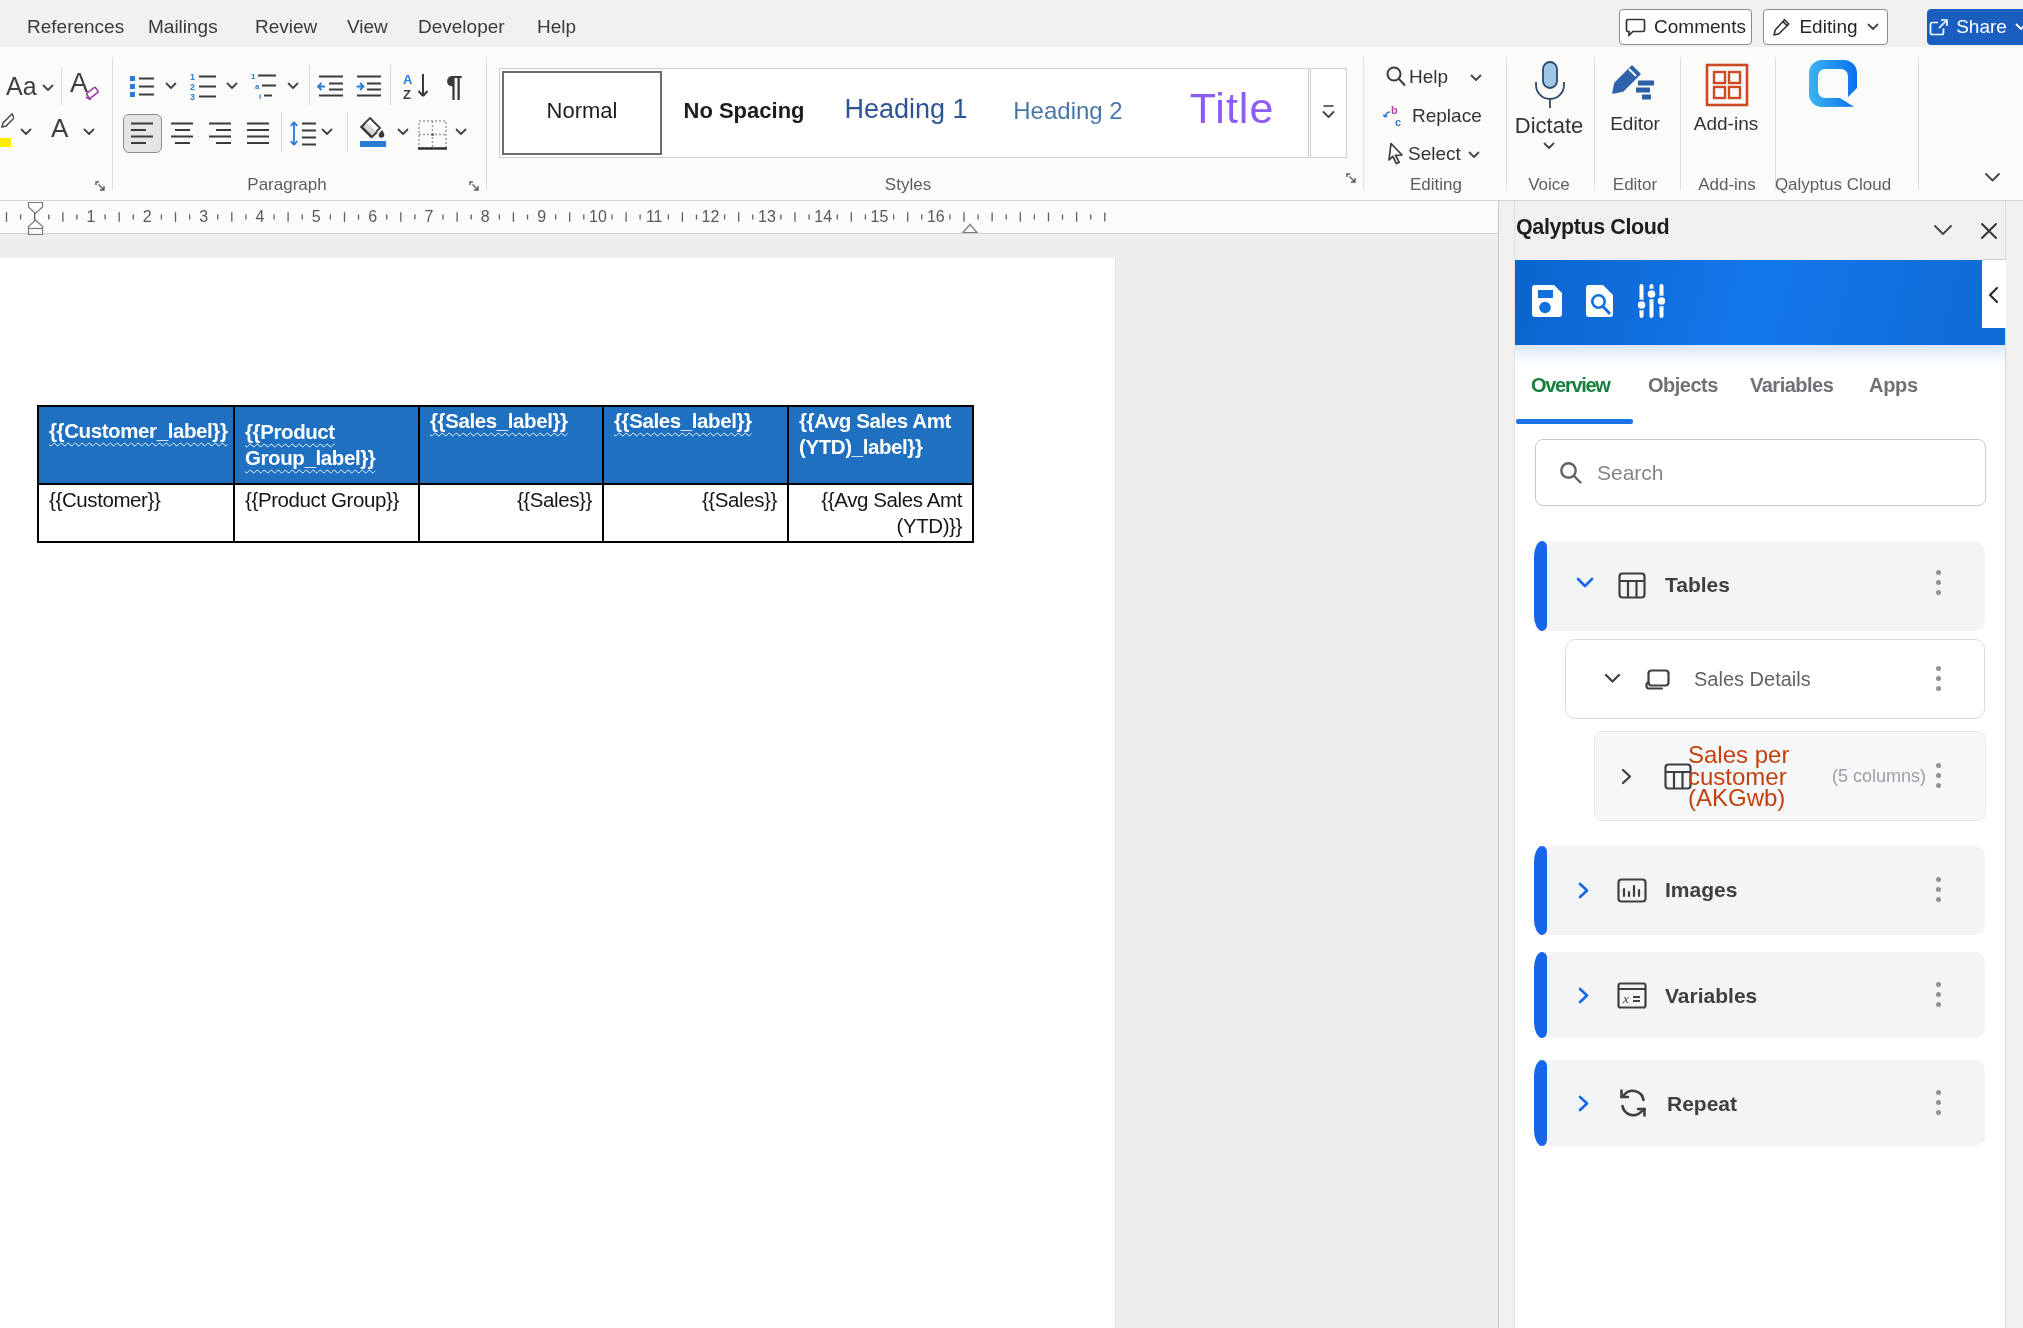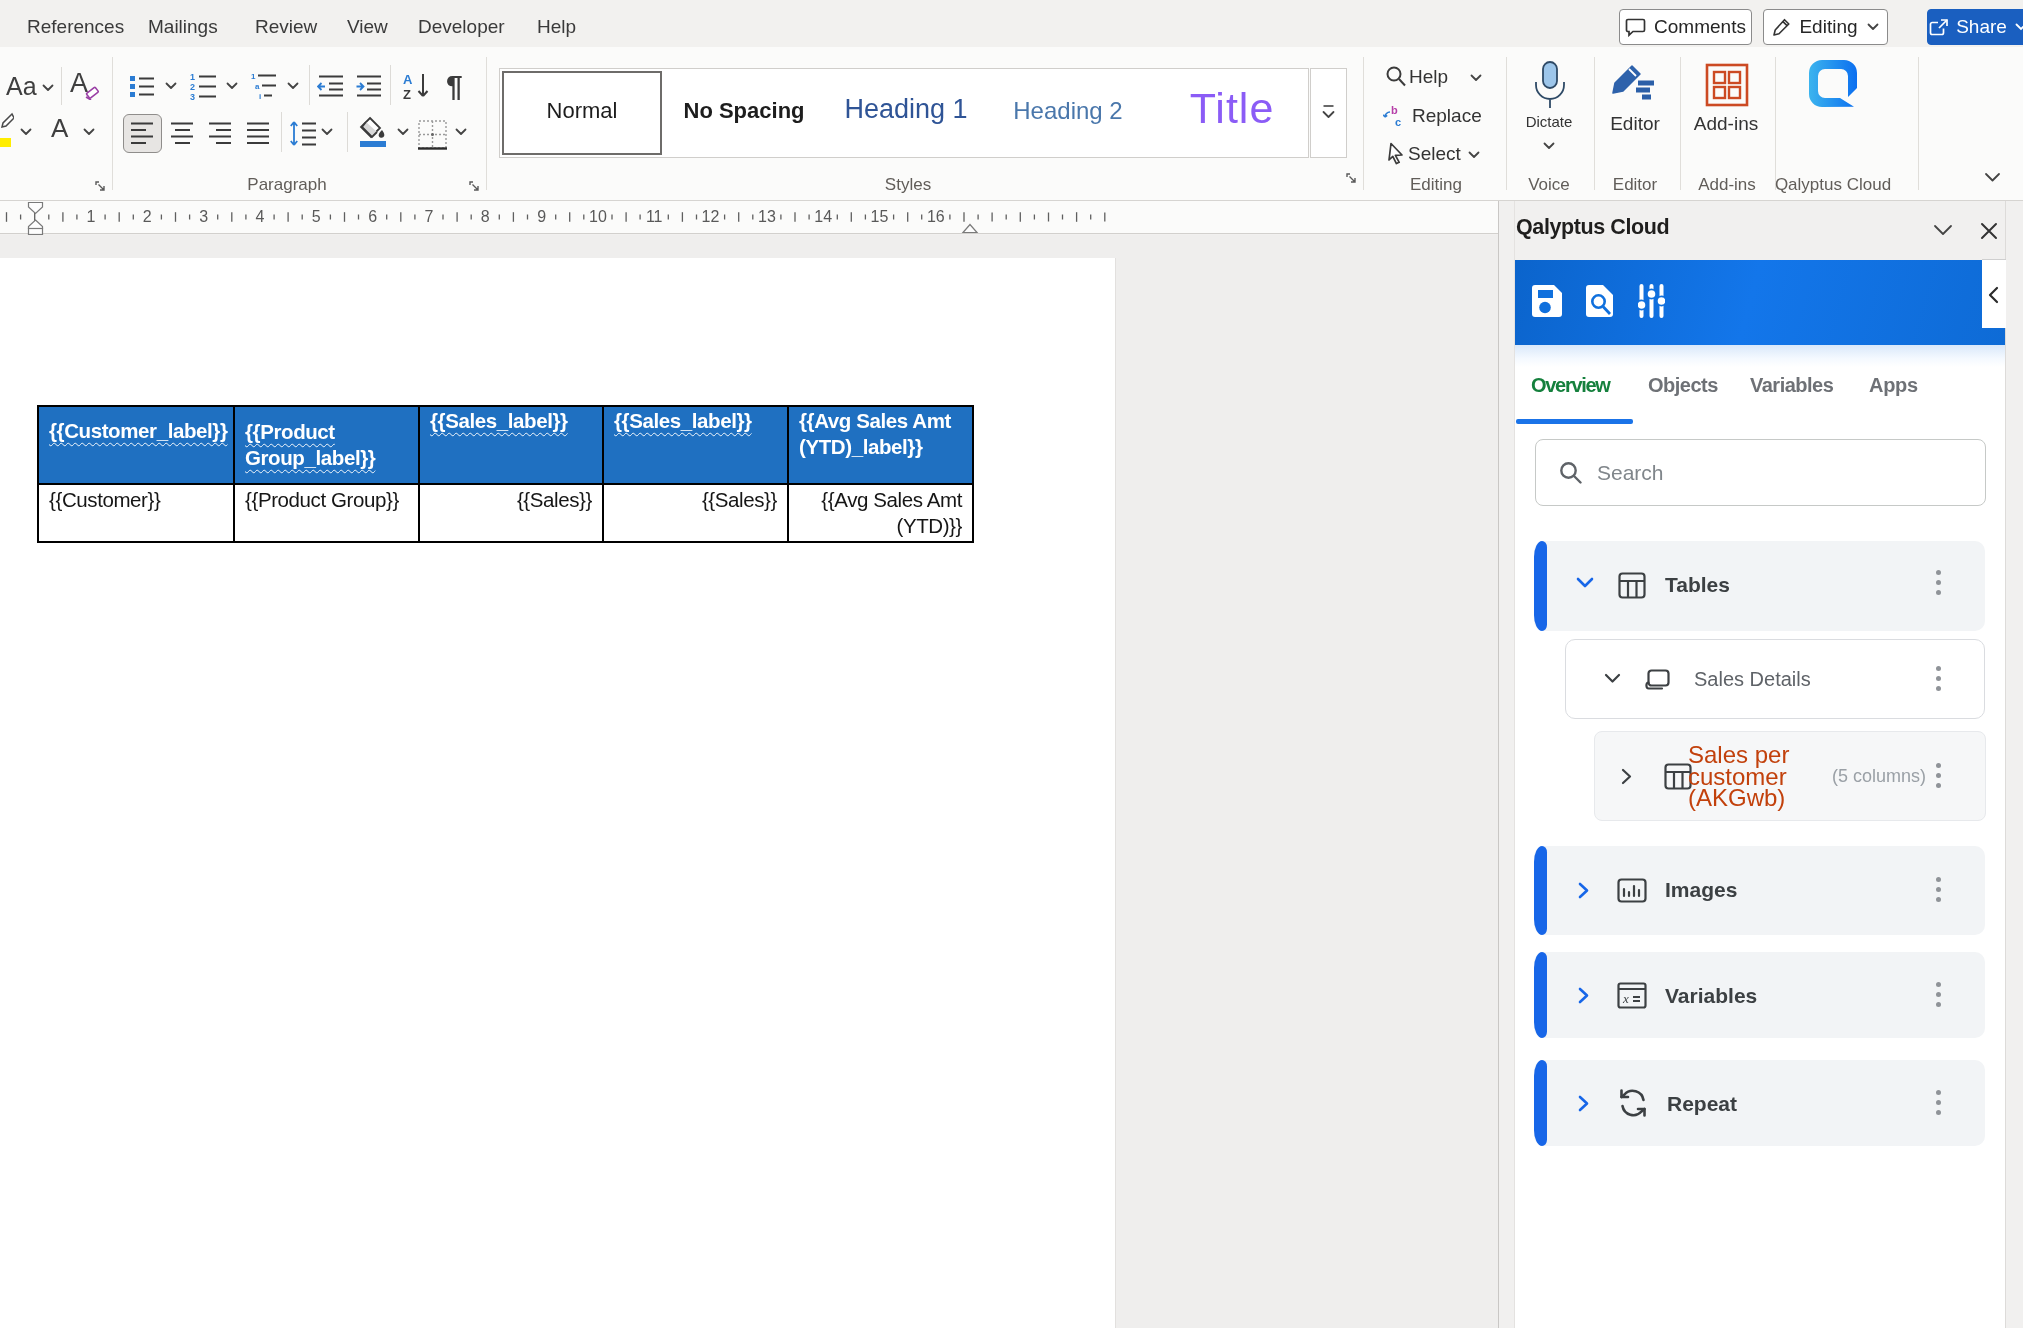--- a/index.html
+++ b/index.html
@@ -215,21 +215,21 @@
     <path d="M1.5 1.5l4.5 4.5 4.5-4.5" class="chev"></path>
   </svg>
 <div class="glabel" style="left:1436px;top:175px">Editing</div>
 <div class="vsep" style="left:1506px"></div>
 
 <svg class="abs" style="left:1531px;top:60px" width="38" height="52" viewBox="0 0 38 52">
 <rect x="12" y="2" width="14" height="26" rx="7" fill="#9dc6ea" stroke="#2e4a66" stroke-width="1.8"></rect>
 <path d="M5 22v3a14 14 0 0 0 28 0v-3" fill="none" stroke="#2e4a66" stroke-width="1.8"></path>
 <path d="M19 40v8" stroke="#2e4a66" stroke-width="1.8"></path>
   </svg>
-<div class="abs" style="left:1549px;top:113px;font-size:15px;color:#333;transform:translateX(-50%)">Dictate</div>
+<div class="abs" style="left:1549px;top:113px;font-size:22px;color:#333;transform:translateX(-50%)">Dictate</div>
 <svg class="abs" style="left:1543px;top:142px" width="12" height="8" viewBox="0 0 12 8">
     <path d="M1.5 1.5l4.5 4.5 4.5-4.5" class="chev"></path>
   </svg>
 <div class="glabel" style="left:1549px;top:175px">Voice</div>
 <div class="vsep" style="left:1594px"></div>
 
 <svg class="abs" style="left:1612px;top:62px" width="48" height="46" viewBox="0 0 48 46">
 <path d="M20 4l8 8-17 17-10 2 2-10z" fill="#2e62ab" stroke="#2e62ab" stroke-width="1.5" stroke-linejoin="round"></path>
 <path d="M17 7l7 7" stroke="#fff" stroke-width="1.8"></path>
 <path d="M26 21h16M24 28h14M30 35h9" stroke="#2b5fa8" stroke-width="5"></path>

